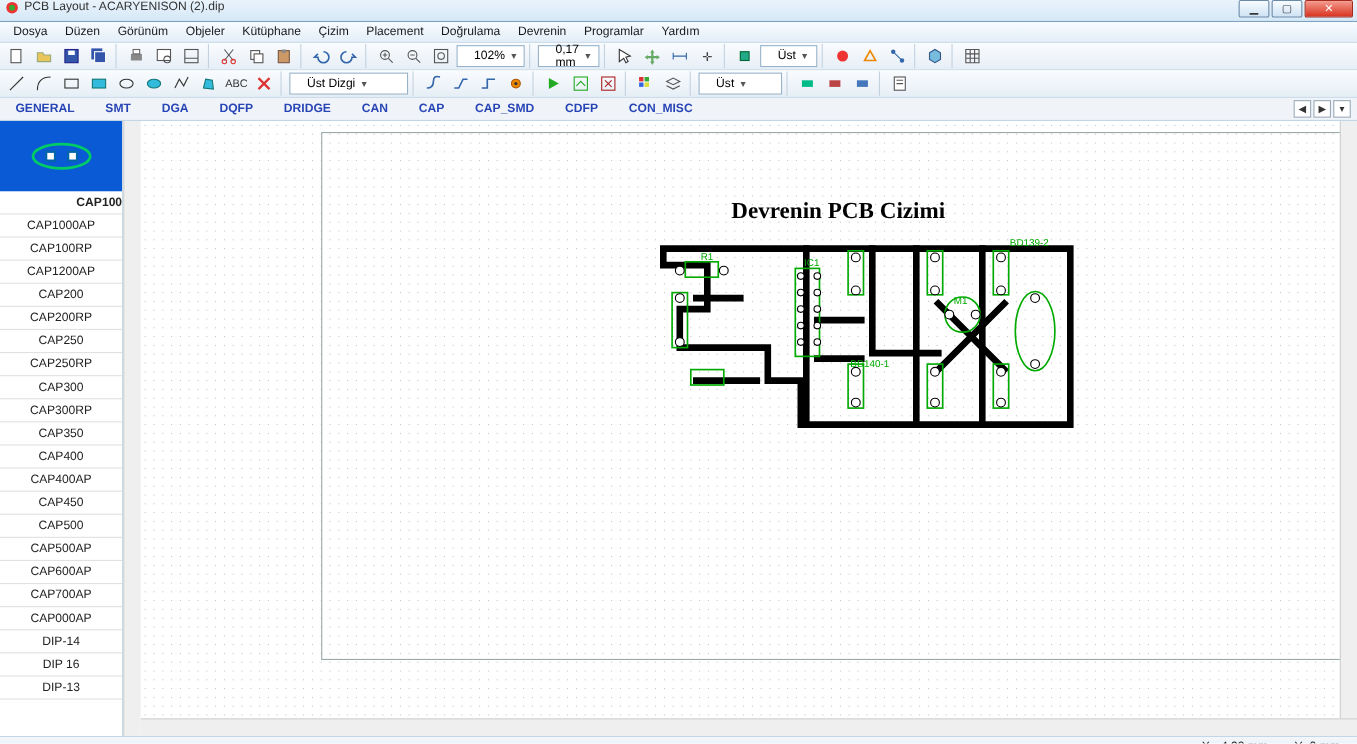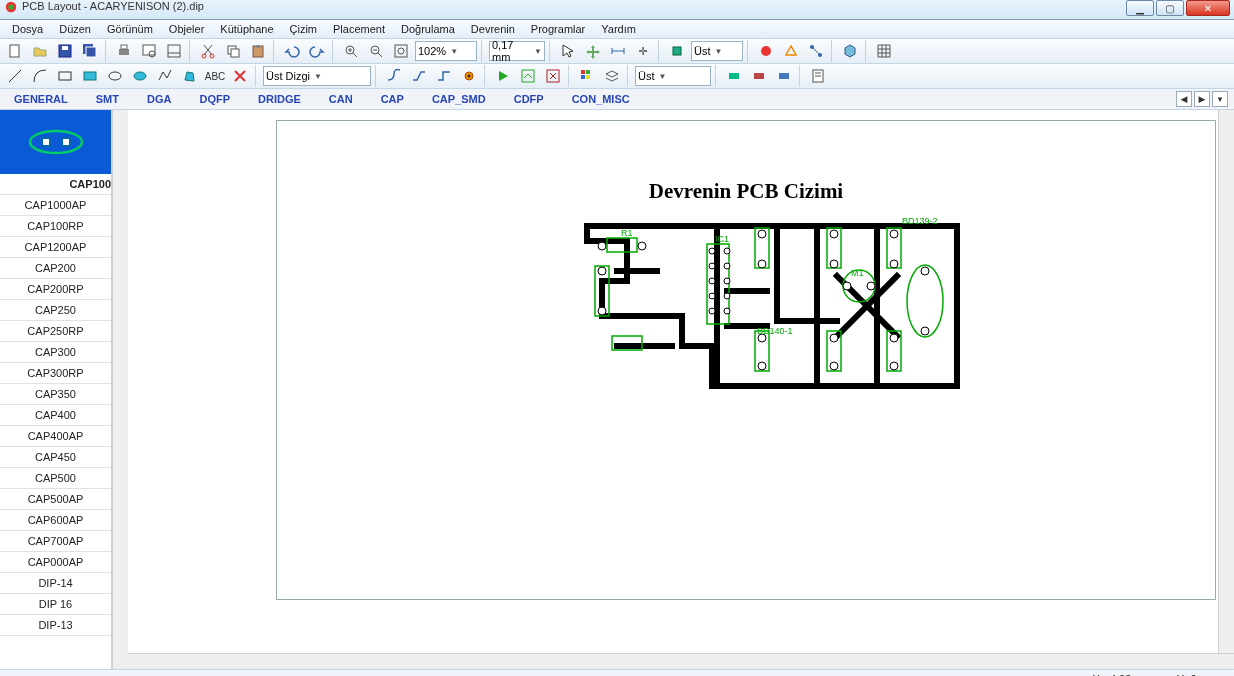--- a/index.html
+++ b/index.html
@@ -16,21 +16,21 @@
 
 
 .menubar{height:19px;background:linear-gradient(#f7fbff,#e3eef8);display:flex;align-items:center;padding:0 4px;font-size:11px;color:#1a1a1a;border-bottom:1px solid #c3d6e6;}
 .menubar span{padding:1px 8px;cursor:default;}
 
 
 .toolbar{height:25px;background:linear-gradient(#fafcfe,#e6eef6);display:flex;align-items:center;padding:0 4px;gap:3px;border-bottom:1px solid #c3d6e6;font-size:11px;}
 .tbtn{width:22px;height:22px;border:1px solid transparent;border-radius:2px;display:flex;align-items:center;justify-content:center;color:#444;}
 .tbtn svg{width:16px;height:16px;}
 .tsep{width:4px;height:22px;margin:0 1px;border-left:1px solid #c2d2e0;}
-.tcombo{height:20px;border:1px solid #98b3c9;background:#fff;font-size:11px;padding:0 2px;display:flex;align-items:center;gap:4px;}
+.tcombo{height:20px;border:1px solid #98b3c9;background:#fff;font-size:11px;padding:0 15px;display:flex;align-items:center;gap:4px;}
 .tcombo .arr{font-size:8px;color:#555;}
 
 
 .cats{height:21px;background:#f0f4f8;border-bottom:1px solid #c3d6e6;display:flex;align-items:center;font-size:11px;}
 .cats span{padding:2px 14px;color:#2845b6;font-weight:bold;cursor:default;white-space:nowrap;}
 .cats .navbtn{width:16px;height:16px;border:1px solid #9ab;background:#fff;display:flex;align-items:center;justify-content:center;font-size:9px;color:#333;}
 .cats .nav{margin-left:auto;display:flex;gap:2px;padding-right:6px;}
 
 
 .main{display:flex;height:559px;}
@@ -39,21 +39,21 @@
 .side{width:112px;background:#fff;border-right:1px solid #c3d6e6;display:flex;flex-direction:column;overflow:hidden;}
 .thumb{height:64px;background:#0a5ad6;display:flex;align-items:center;justify-content:center;}
 .thumb svg{width:60px;height:30px;}
 .partlist{flex:1;overflow:hidden;}
 .partlist div{height:21px;line-height:21px;font-size:11px;text-align:center;border-bottom:1px solid #e1e1e1;color:#222;}
 .partlist div.sel{background:#fff;font-weight:bold;text-align:right;}
 .vscroll{width:16px;background:#efefef;border-left:1px solid #d0d0d0;}
 
 .canvaswrap{flex:1;position:relative;background:#fff;}
 .grid{position:absolute;inset:0;background-image:radial-gradient(circle,#b9b9b9 .6px,transparent .6px);background-size:8px 8px;}
-.board{position:absolute;left:148px;top:10px;width:940px;height:480px;border:1px solid #9aa;}
+.board{position:absolute;left:164px;top:10px;width:940px;height:480px;border:1px solid #9aa;}
 .pcbtitle{position:absolute;left:50%;top:58px;transform:translateX(-50%);font:bold 21px Georgia,serif;color:#000;}
 .pcbauthors{position:absolute;left:50%;top:393px;transform:translateX(-50%);text-align:center;font:bold 15px Georgia,serif;color:#000;line-height:1.3;}
 .pcbart{position:absolute;left:300px;top:95px;width:395px;height:180px;}
 .pcbart svg{width:100%;height:100%;}
 .rscroll{position:absolute;right:0;top:0;width:16px;height:100%;background:#efefef;border-left:1px solid #d0d0d0;}
 .bscroll{position:absolute;left:0;bottom:0;height:16px;width:100%;background:#efefef;border-top:1px solid #d0d0d0;}
 
 
 .status{height:18px;background:linear-gradient(#f3f7fb,#dfe9f2);border-top:1px solid #c3d6e6;display:flex;align-items:center;font-size:11px;color:#222;padding:0 6px;}
 .status .coords{margin-left:auto;display:flex;gap:24px;padding-right:10px;}

